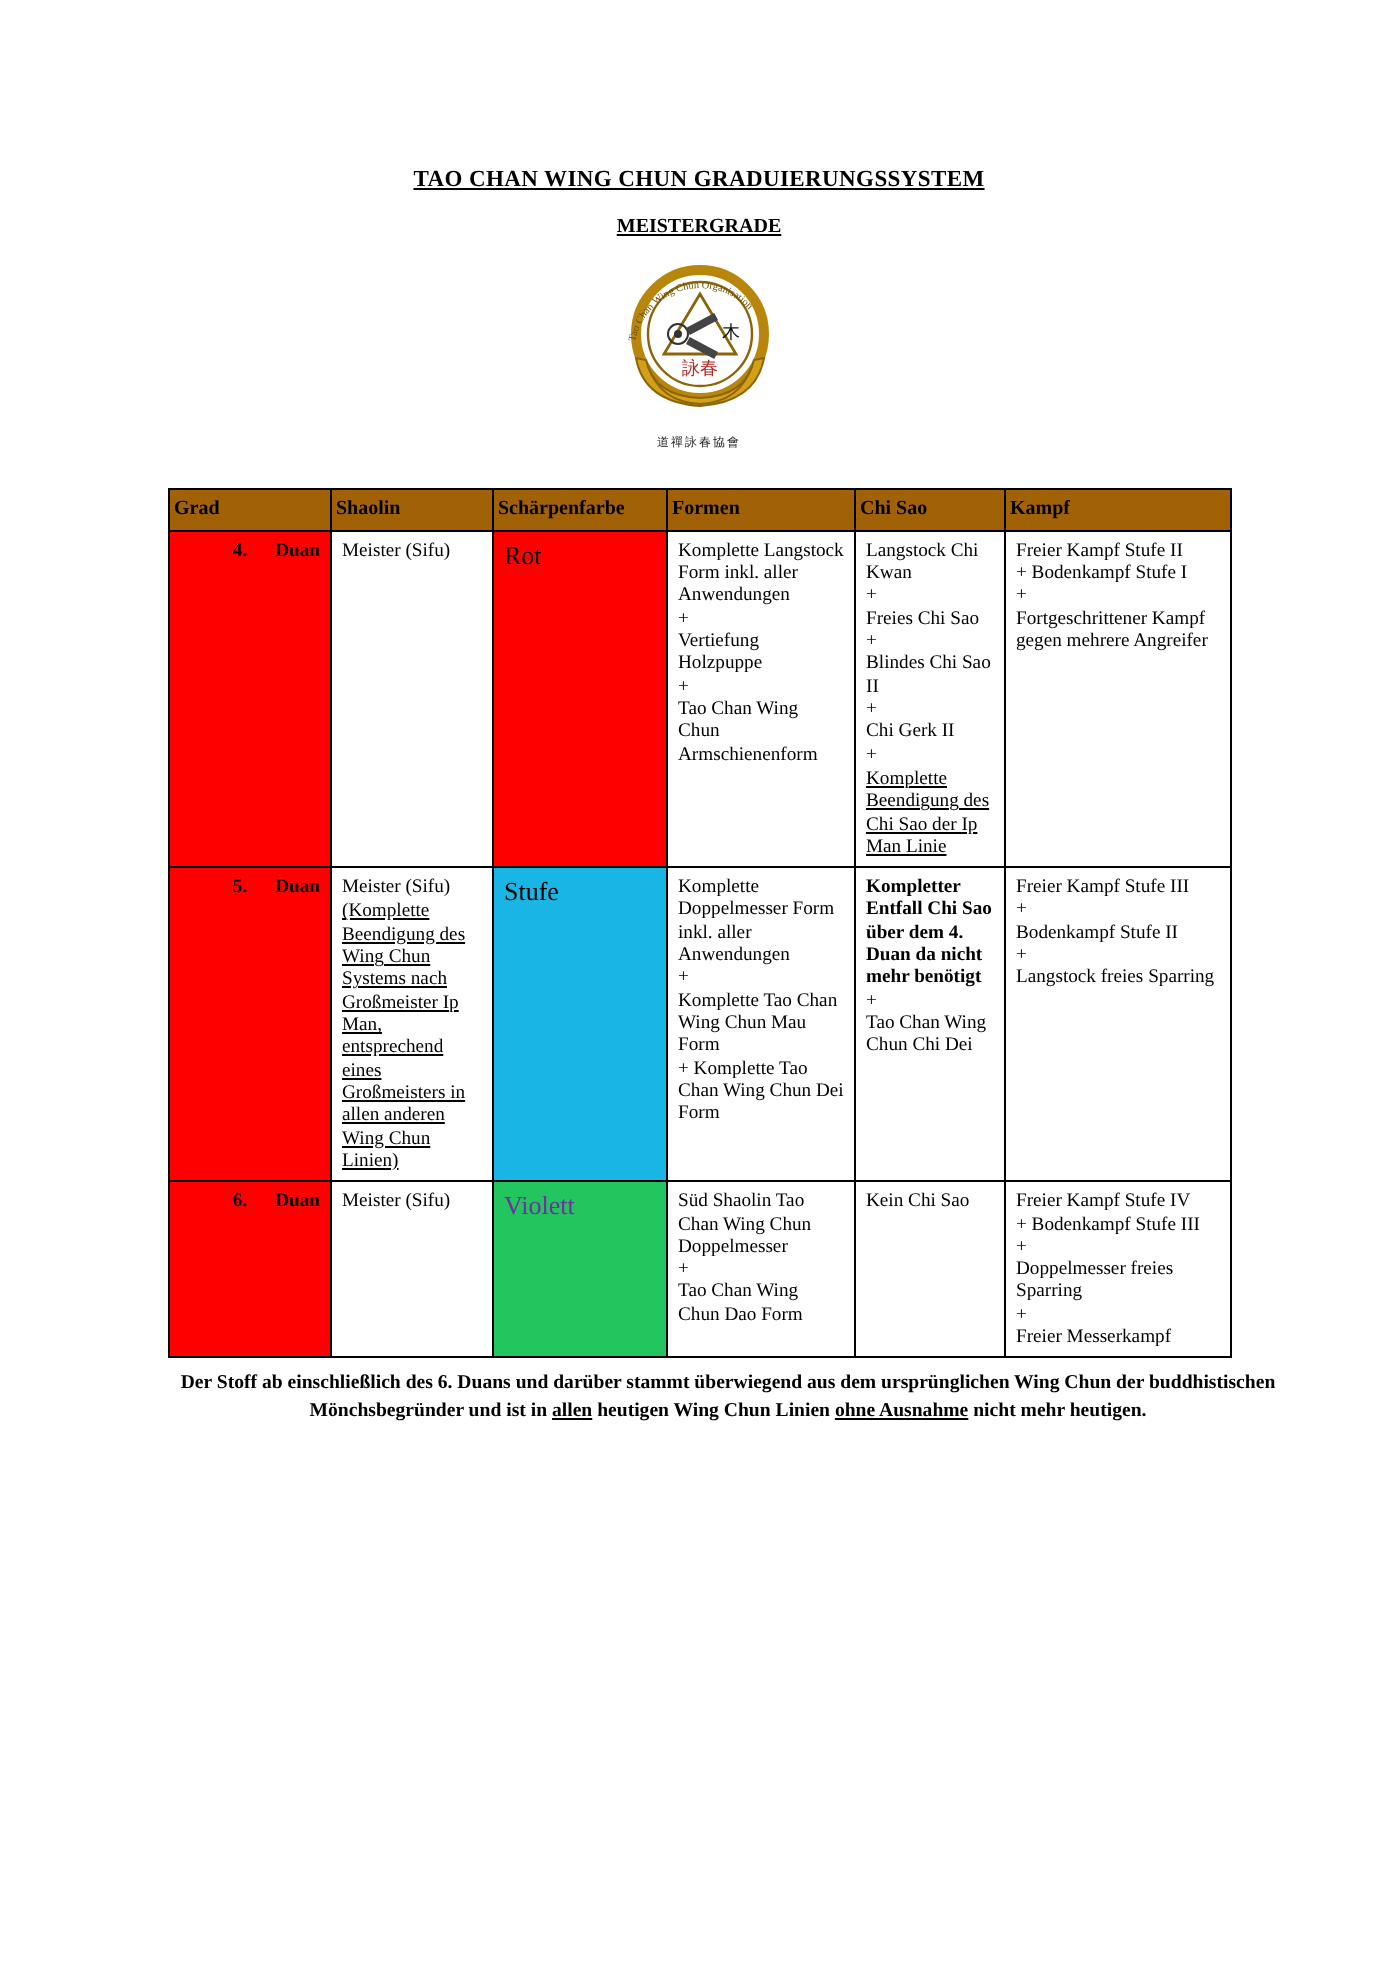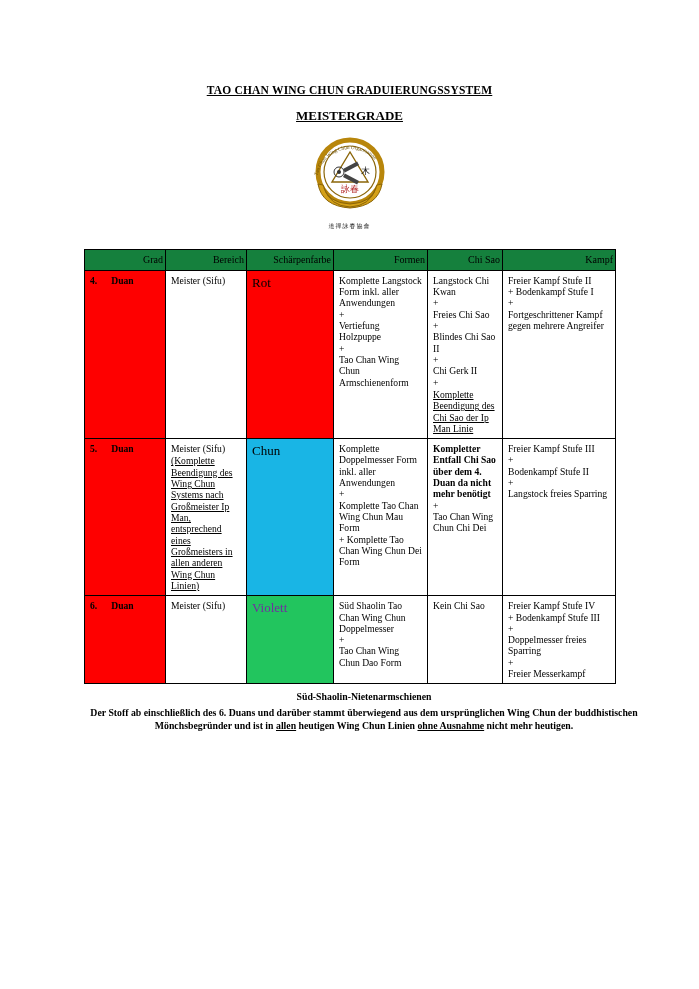--- a/index.html
+++ b/index.html
@@ -26,21 +26,21 @@
     text-align: center;
     font-weight: bold;
     font-size: 11.5px;
     letter-spacing: 0.2px;
     text-decoration: underline;
     margin: 0 0 12px 0;
   }
   .subtitle {
     text-align: center;
     font-weight: bold;
-    font-size: 13px;
+    font-size: 10px;
     text-decoration: underline;
     margin: 0 0 8px 0;
   }
   .logo-wrap {
     display: flex;
     justify-content: center;
     margin: 6px 0 2px 0;
   }
   .logo {
     width: 96px;
@@ -61,37 +61,37 @@
     table-layout: fixed;
   }
   table.grad th, table.grad td {
     border: 1px solid #000;
     vertical-align: top;
     font-size: 9.6px;
     line-height: 1.18;
     padding: 4px 5px 4px 5px;
   }
   table.grad th {
-    text-align: right;
-    font-weight: normal;
+    text-align: left;
+    font-weight: bold;
     font-size: 10px;
     padding: 4px 2px;
-    background: #15803d;
+    background: #a16207;
   }
   col.c-grad { width: 81px; }
   col.c-bereich { width: 81px; }
   col.c-schaerpe { width: 87px; }
   col.c-formen { width: 94px; }
   col.c-chisao { width: 75px; }
   col.c-kampf { width: 113px; }
 
   td.grad-cell {
     font-weight: bold;
     font-size: 9.8px;
-    text-align: left;
+    text-align: right;
     padding-left: 8px;
   }
   td.grad-cell .num { margin-right: 14px; }
   .cell-red { background: #fe0000; }
   .cell-blue { background: #19b5e5; }
   .cell-violet { background: #22c55e; }
   .schaerpe-text { font-size: 13px; }
   .b { font-weight: bold; text-align: center; }
   .u { text-decoration: underline; text-align: right; }
   .bu { font-weight: normal; text-decoration: underline; }
@@ -145,21 +145,21 @@
       <col class="c-grad">
         <col class="c-bereich">
         <col class="c-schaerpe">
       <col class="c-formen">
         <col class="c-chisao">
         <col class="c-kampf">
     </colgroup>
     <thead>
       <tr>
         <th>Grad</th>
-        <th>Bereich</th>
+        <th>Shaolin</th>
         <th>Schärpenfarbe</th>
         <th>Formen</th>
         <th>Chi Sao</th>
         <th>Kampf</th>
       </tr>
     </thead>
     <tbody>
 
       <tr>
         <td class="grad-cell cell-red">
@@ -199,21 +199,21 @@
 
       <tr>
         <td class="grad-cell cell-red">
           <span class="num">5.</span><span>Duan</span>
         </td>
         <td>
           <span>Meister (Sifu)</span>
           <div class="bu" style="margin-top:1px">(Komplette Beendigung des Wing Chun Systems nach Großmeister Ip Man, entsprechend eines Großmeisters in allen anderen Wing Chun Linien)</div>
         </td>
         <td class="cell-blue">
-          <span class="schaerpe-text">Chun</span>
+          <span class="schaerpe-text">Stufe</span>
         </td>
         <td>
           <span style="white-space:pre-line">Komplette Doppelmesser Form inkl. aller Anwendungen
 +
 Komplette Tao Chan Wing Chun Mau Form
 + Komplette Tao Chan Wing Chun Dei Form</span>
         </td>
         <td>
           <span class="b" style="white-space:pre-line">Kompletter Entfall Chi Sao über dem 4. Duan da nicht mehr benötigt</span>
           <div style="white-space:pre-line">+
@@ -252,20 +252,19 @@
 +
 Doppelmesser freies Sparring
 +
 Freier Messerkampf</span>
         </td>
       </tr>
     </tbody>
   </table>
 
   <div class="footer">
-    <div class="line2">Süd-Shaolin-Nietenarmschienen</div>
     <div class="para">
       <span>Der Stoff ab einschließlich des 6. Duans und darüber stammt überwiegend aus dem ursprünglichen</span>
       <span>Wing Chun der buddhistischen Mönchsbegründer und ist in </span><span class="u">allen</span><span> heutigen Wing Chun Linien </span><span class="u">ohne Ausnahme</span><span> nicht mehr heutigen.</span>
     </div>
   </div>
 
 </div>
 
 </body></html>

